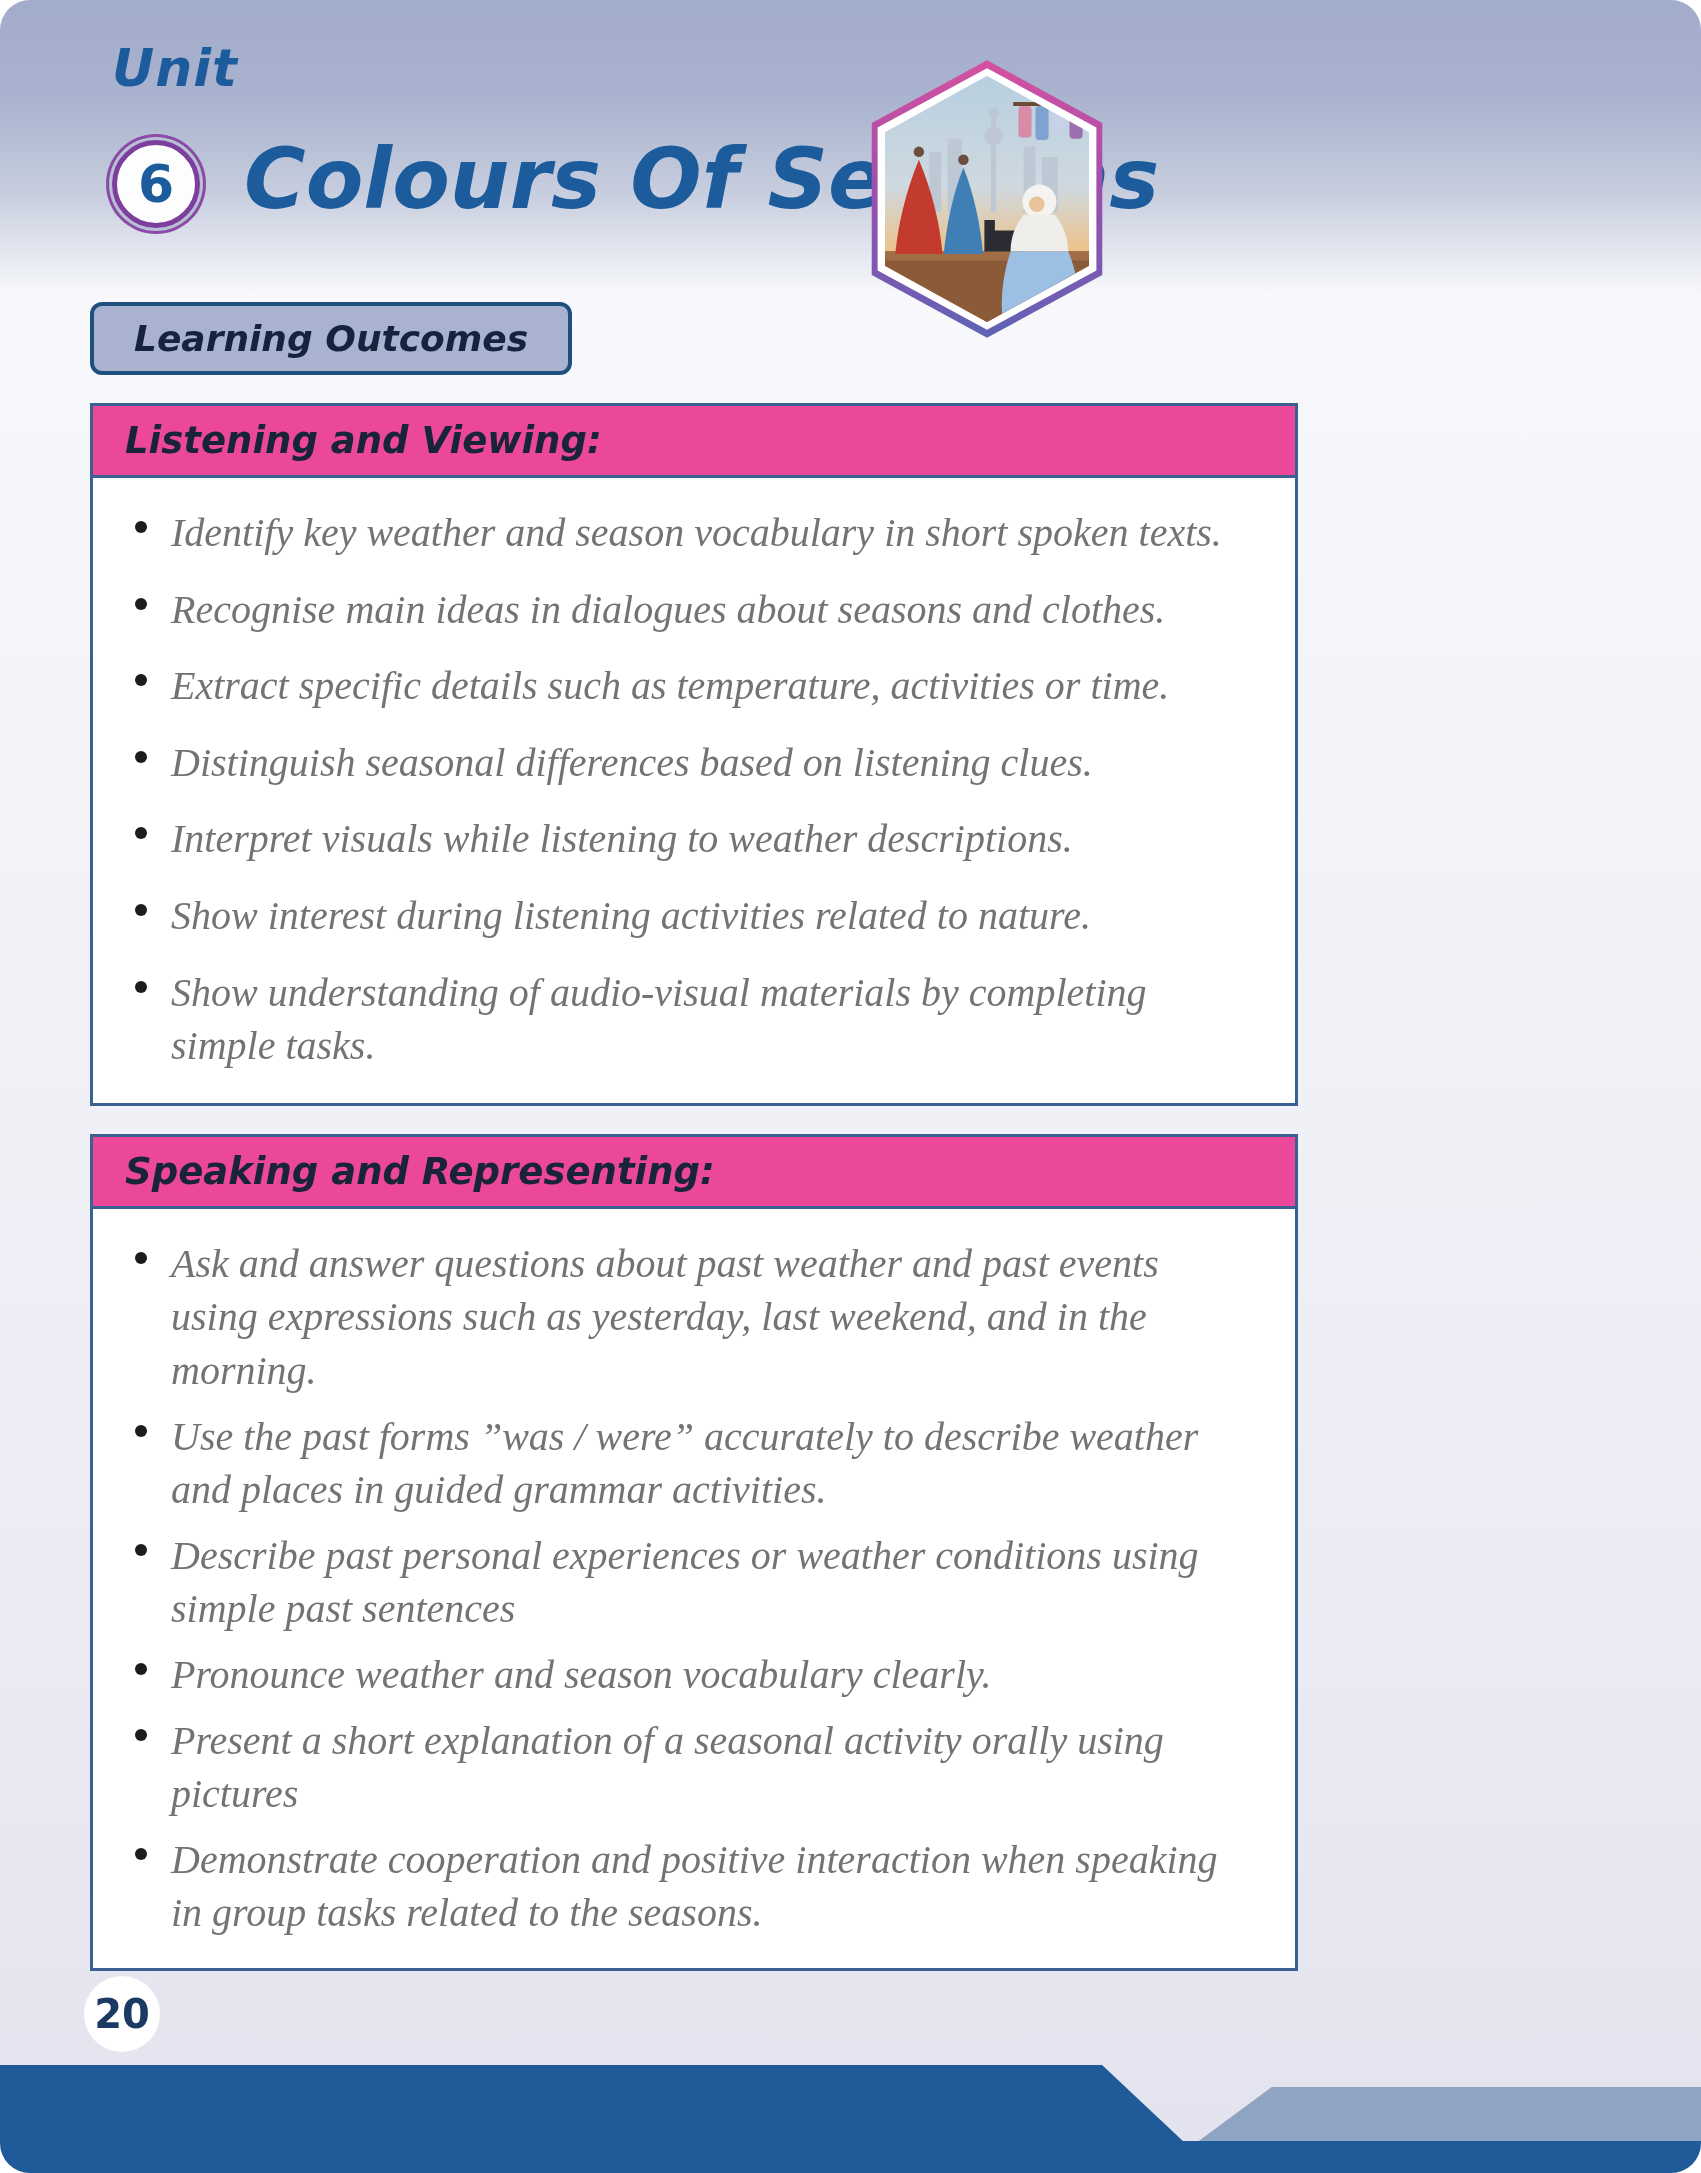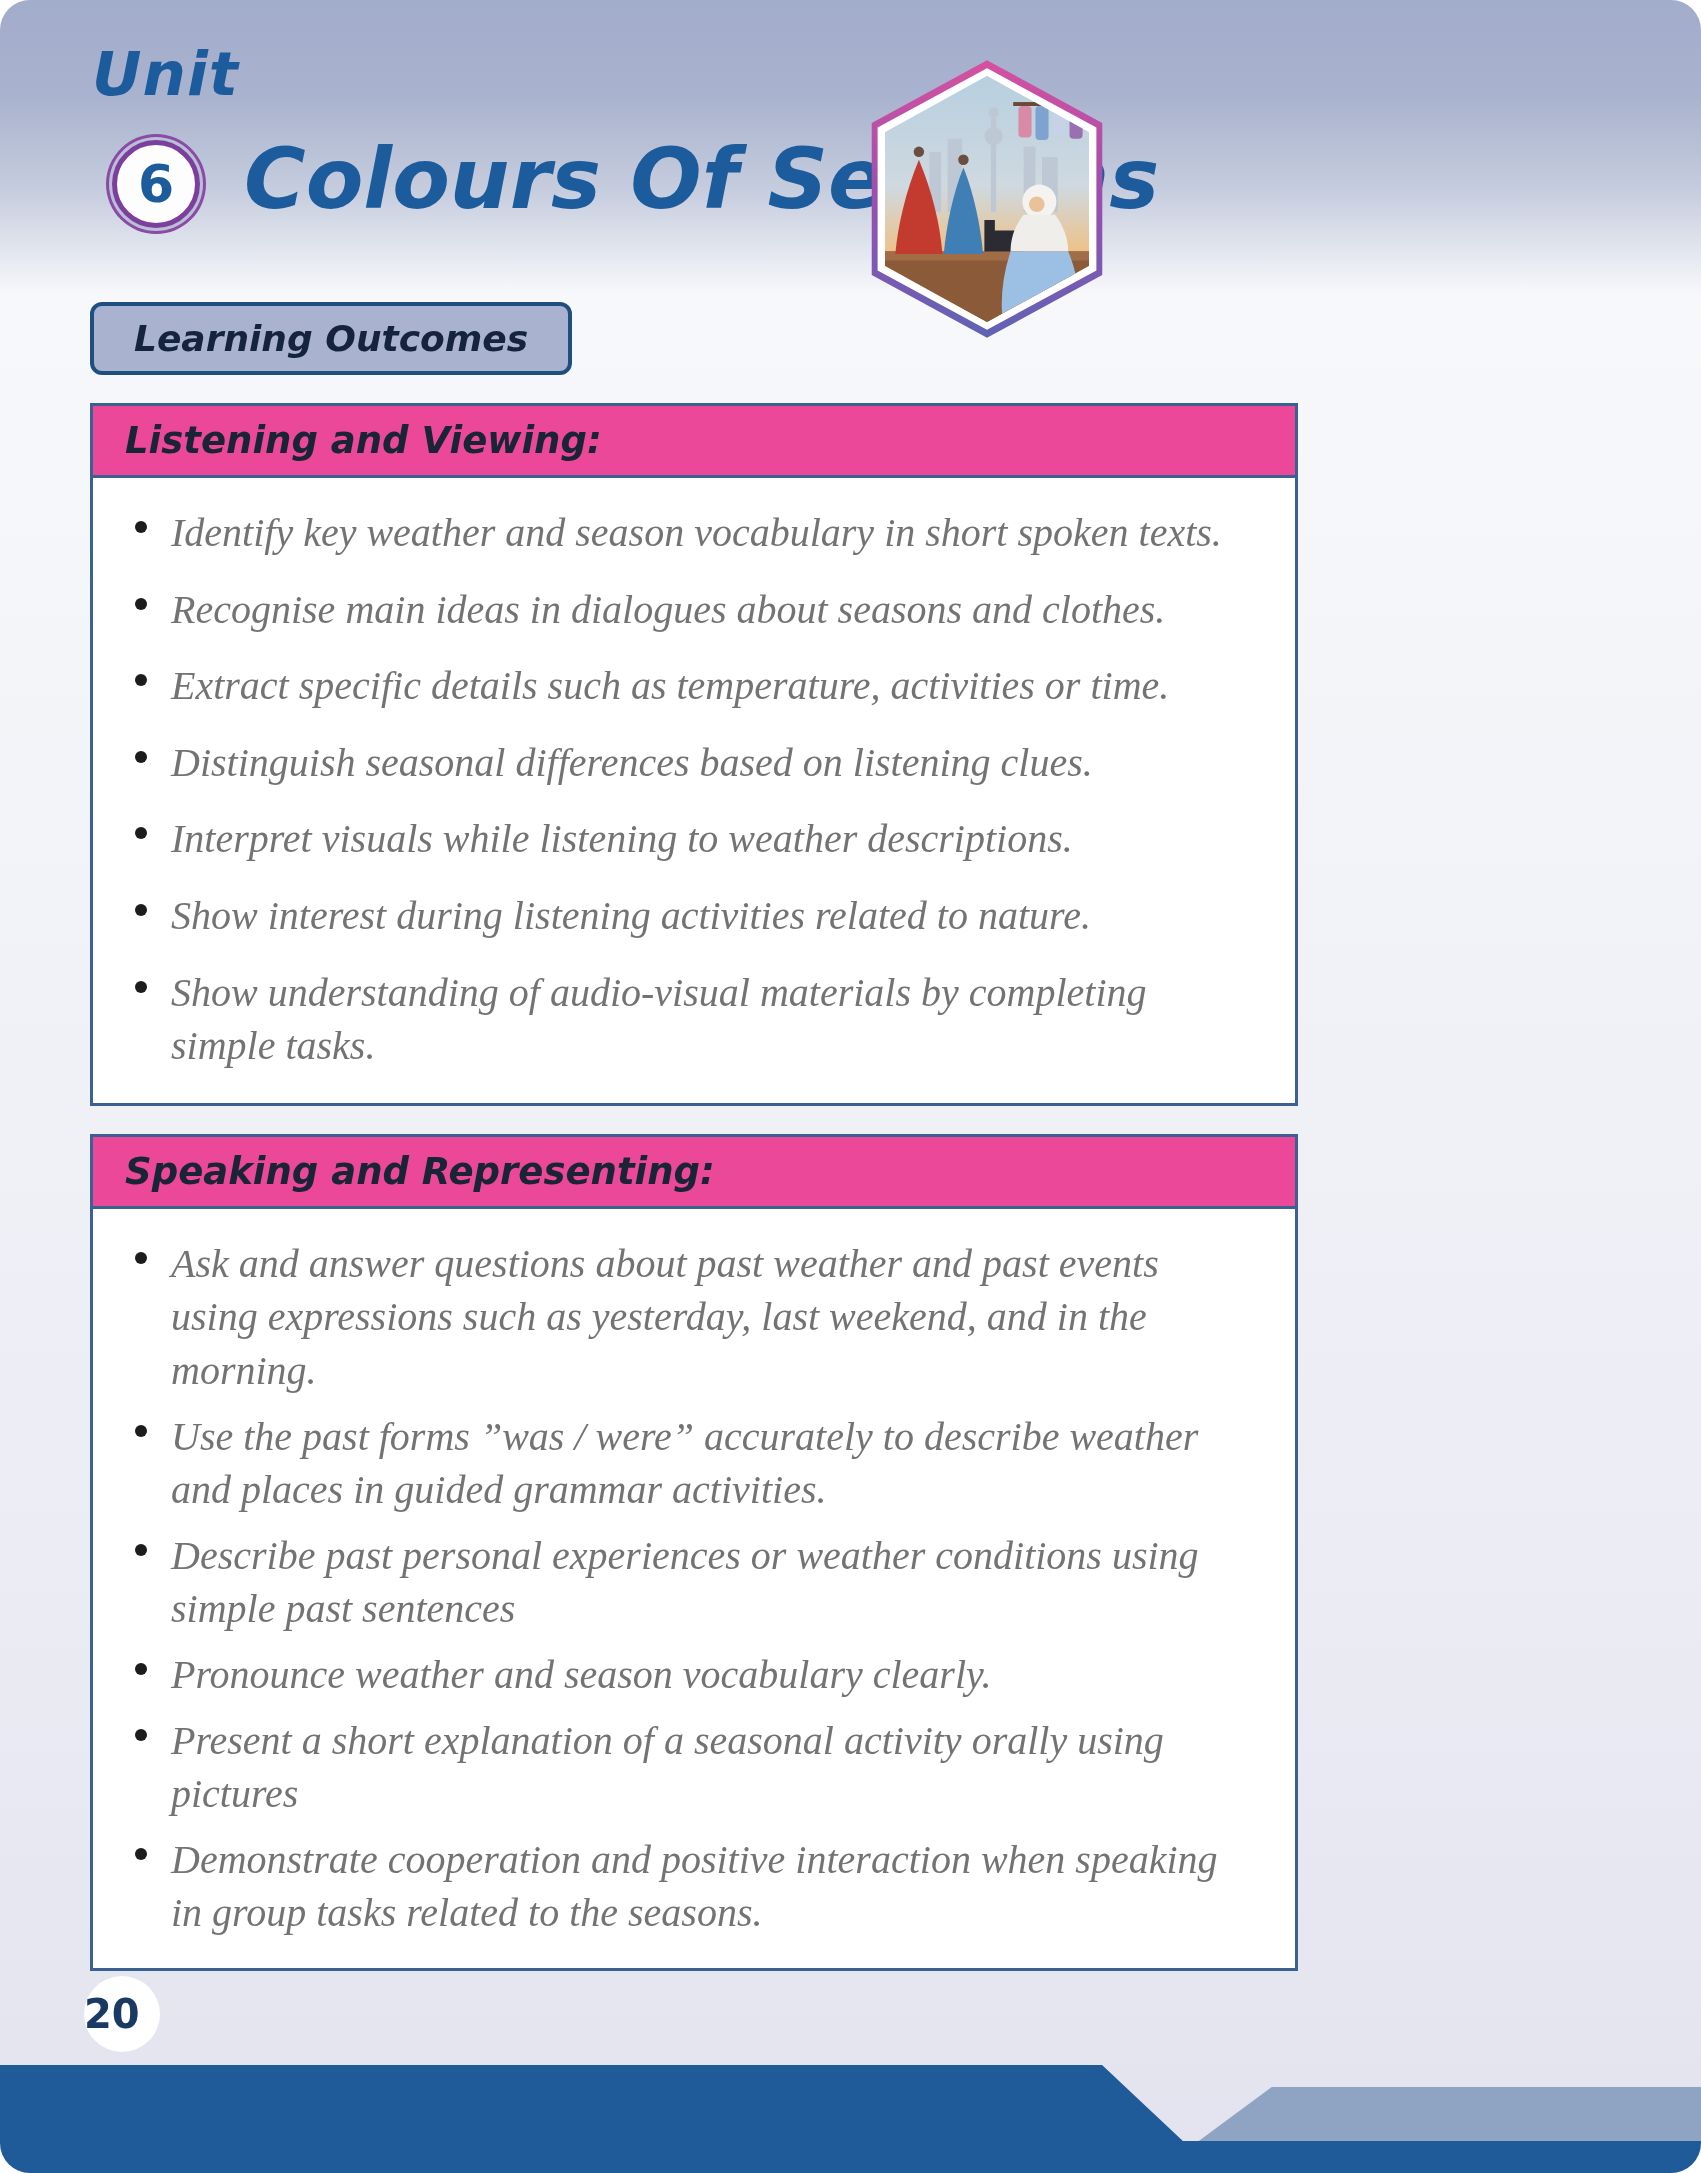--- a/index.html
+++ b/index.html
@@ -13,22 +13,22 @@
     overflow: hidden;
     background: linear-gradient(180deg, #fbfbfd 0%, #f4f5f9 30%, #edeef5 65%, #e2e3ee 100%);
   }
 
   
   .top-band {
     position: absolute; top: 0; left: 0; width: 100%; height: 295px;
     background: linear-gradient(180deg, #a2accb 0%, #a9b2ce 32%, #c6cdde 65%, rgba(236,238,245,0) 100%);
   }
   .unit-label {
-    position: absolute; left: 92px; top: 38px;
-    font-size: 61px; font-weight: bold; font-style: italic;
+    position: absolute; left: 112px; top: 38px;
+    font-size: 52px; font-weight: bold; font-style: italic;
     color: #1d5c9c; letter-spacing: 1px;
   }
   .unit-badge {
     position: absolute; left: 112px; top: 140px;
     width: 88px; height: 88px; border-radius: 50%;
     background: #fdfdfe; border: 5px solid #7d3f9d;
     box-shadow: 0 0 0 3px #b9c0d6, 0 0 0 6px #8a4aa6;
     display: flex; align-items: center; justify-content: center;
     font-size: 52px; font-weight: bold; color: #1d5c9c;
   }
@@ -67,21 +67,21 @@
   }
   .card-1 .bullets li { margin-bottom: 23px; }
   .card-1 .bullets li:last-child { margin-bottom: 4px; }
   .card-2 .bullets li { margin-bottom: 12px; }
   .card-2 .bullets li:last-child { margin-bottom: 2px; }
 
   
   .page-badge {
     position: absolute; left: 84px; top: 1976px;
     width: 76px; height: 76px; border-radius: 50%; background: #ffffff;
-    display: flex; align-items: center; justify-content: flex-start;
+    display: flex; align-items: center; justify-content: center;
     font-size: 40px; font-weight: bold; color: #1a3a63; z-index: 3;
   }
   .footer-dark {
     position: absolute; left: 0; bottom: 30px; width: 1185px; height: 78px;
     background: #1f5b99;
     clip-path: polygon(0 0, 93% 0, 100% 100%, 0 100%);
   }
   .footer-light {
     position: absolute; right: 0; bottom: 30px; width: 505px; height: 56px;
     background: #8fa3c3;

